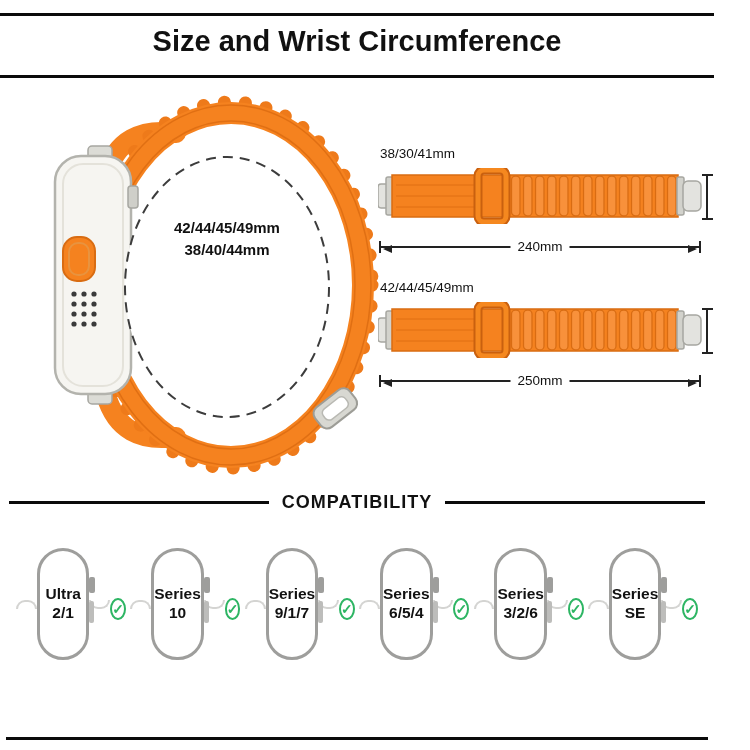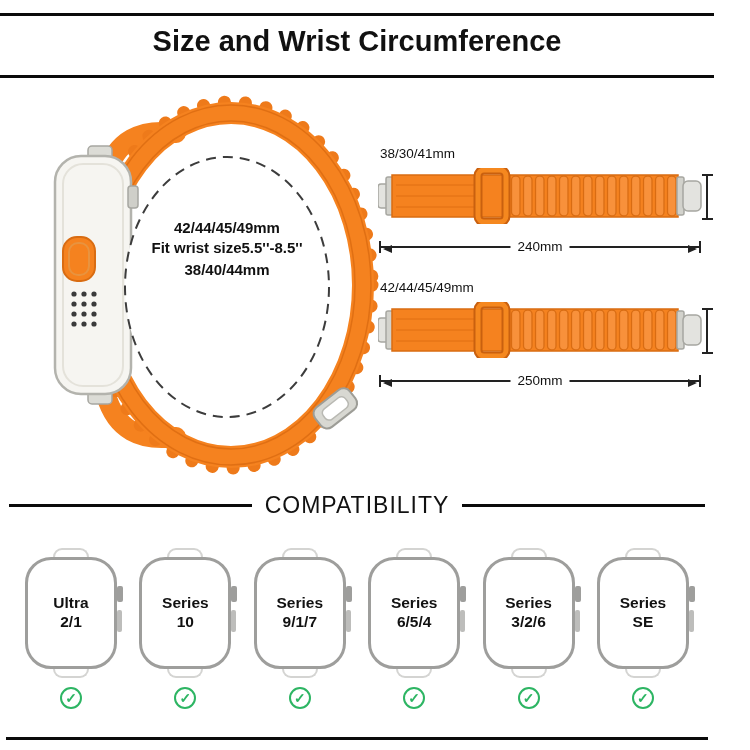--- a/index.html
+++ b/index.html
@@ -47,27 +47,27 @@
     position:absolute; left:50%; top:-9px; transform:translateX(-50%);
     background:#fff; padding:0 7px; font-size:13.5px; white-space:nowrap;text-align:center;
   }
 
   
   .compat-header {
     position:absolute; top:492px; left:0; right:0;
     display:flex; align-items:center; gap:13px; padding:0 9px;
   }
   .compat-header .line { flex:1; height:3px; background:#0a0a0a; }
-  .compat-title { font-size:23px; font-weight:400; letter-spacing:1px; white-space:nowrap; }
+  .compat-title { font-size:18px; font-weight:700; letter-spacing:1px; white-space:nowrap; }
 
   .watch-list {
     position:absolute; top:548px; left:0; right:0;
     display:flex; justify-content:space-between; padding:0 16px;
   }
-  .watch-item { width:110px; display:flex; flex-direction:column; align-items:center; }
+  .watch-item { width:110px; display:flex; flex-direction:row; align-items:center; }
   .stub { width:36px; height:9px; border:2px solid #d4d4d2; box-sizing:border-box; }
   .stub-top { border-bottom:none; border-radius:10px 10px 0 0; }
   .stub-bottom { border-top:none; border-radius:0 0 10px 10px; }
   .watch-body {
     width:92px; height:112px; border:3px solid #9e9e9c; border-radius:26px;
     display:flex; align-items:center; justify-content:center;
     position:relative; background:#fff; box-sizing:border-box;
   }
   .watch-body::before {
     content:""; position:absolute; right:-9px; top:26px; width:6px; height:16px;
@@ -133,21 +133,20 @@
 
       <ellipse cx="191" cy="197" rx="102" ry="130" fill="#ffffff" stroke="#3c3c3c" stroke-width="2" stroke-dasharray="10 7"></ellipse>
 
       <g transform="rotate(-38 299 318)">
         <rect x="277" y="306" width="44" height="25" rx="8" fill="#d8d8d2" stroke="#9d9d97" stroke-width="2"></rect>
         <rect x="285" y="312" width="28" height="13" rx="5" fill="#ffffff" stroke="#b9b9b3" stroke-width="1.5"></rect>
       </g>
     </svg>
     <div class="size-text">
       <div>42/44/45/49mm</div>
-      <div>Fit wrist size5.5''-8.5''</div>
       <div class="pair2">38/40/44mm</div>
     </div>
   </div>
 
   <div class="band-row" id="band-row-0">
     <span class="band-label">38/30/41mm</span>
     <svg class="band-svg" viewBox="0 0 324 56" width="324" height="56">
       <defs>
         <pattern id="ribs0" width="12" height="56" patternUnits="userSpaceOnUse">
           <rect x="1.5" y="8" width="8.5" height="40" rx="4" fill="#F8913B" stroke="#D96C12" stroke-width="1.3"></rect>

